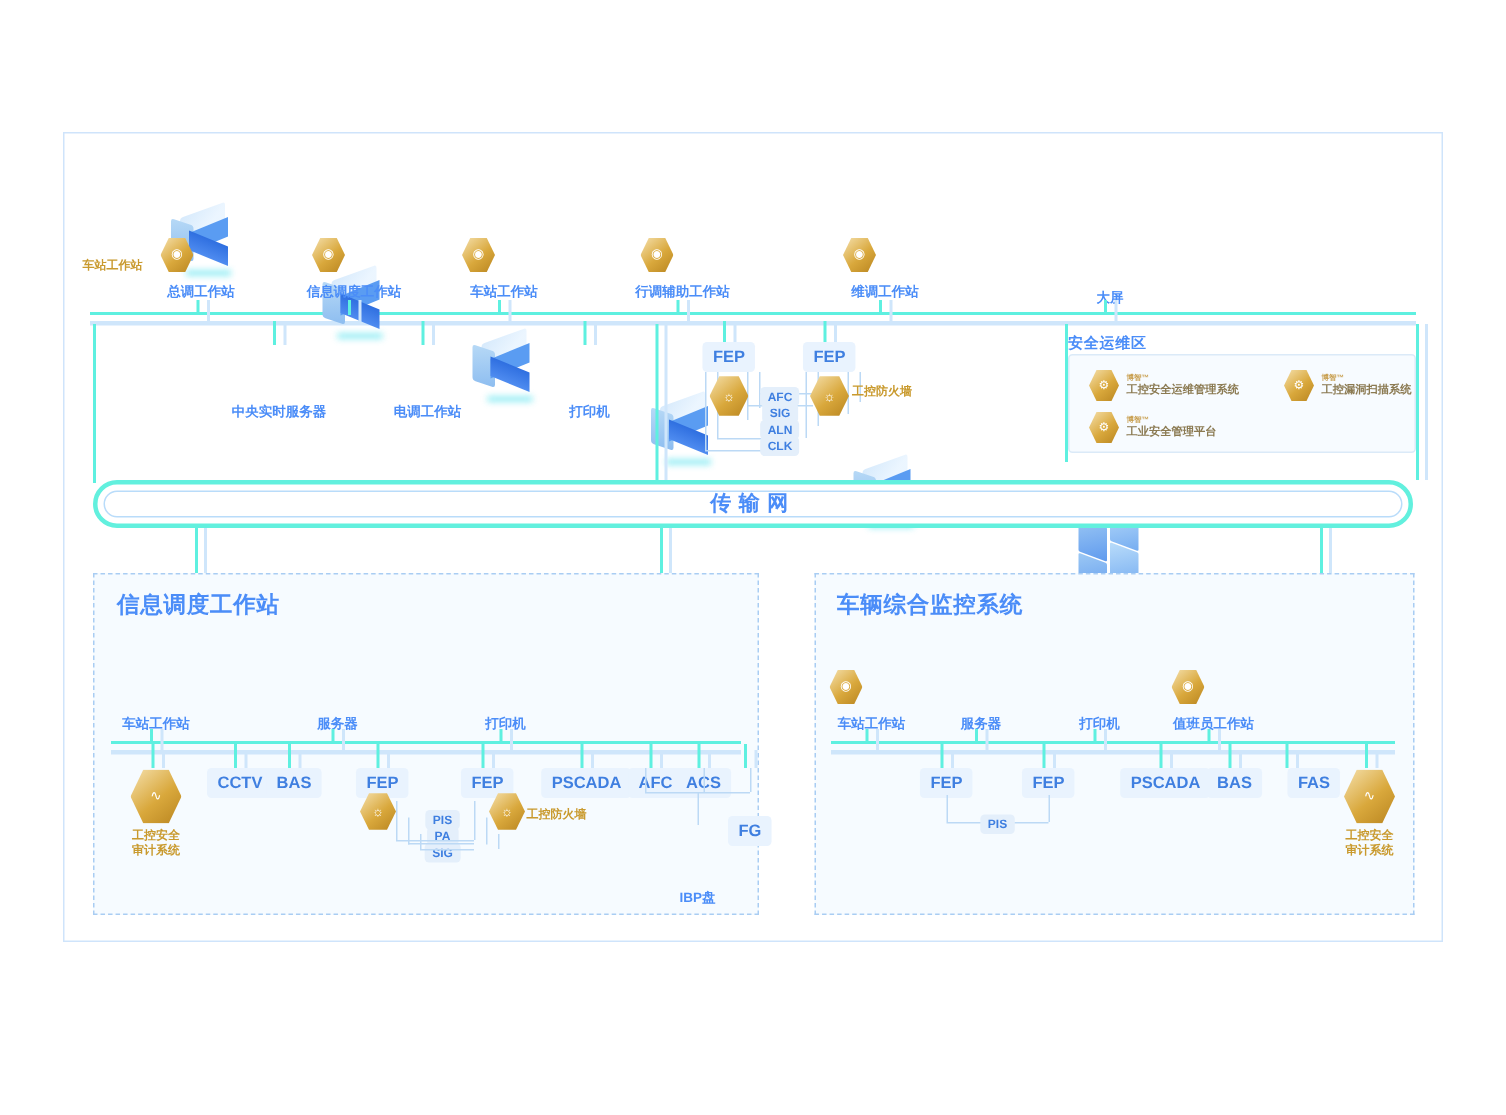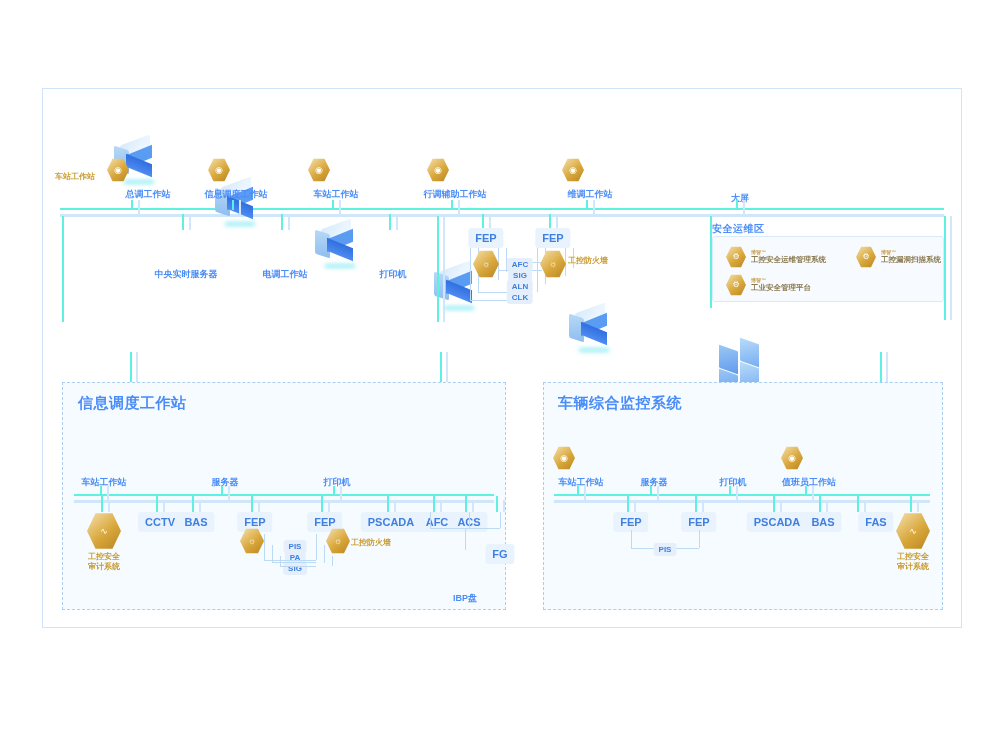--- a/index.html
+++ b/index.html
@@ -132,21 +132,21 @@
   <div class="bus-blue" style="left:60px;top:214px;width:884px;"></div>
 
   <div id="central-ws">
       <div class="iso ws" style="left: 135px; top: 140px;">
         <div class="top"></div>
         <div class="tower"></div>
         <div class="scr1"></div>
         <div class="scr2"></div>
         <div class="glow"></div>
       </div>
-      <div class="nlabel" style="left: 148px; top: 188px;">总调工作站</div>
+      <div class="nlabel" style="left: 134px; top: 188px;">总调工作站</div>
       <div class="vline-cyan" style="left: 131px; top: 200px; height: 10px;"></div>
       <div class="vline-blue" style="left: 138px; top: 200px; height: 15px;"></div>
       <div class="hex" style="left: 118px; top: 158px; width: 22px; height: 24px;">
         <div class="hexshape">
           <div class="inner">◉</div>
         </div>
       </div>
       <div class="iso ws" style="left: 236px; top: 140px;">
         <div class="top"></div>
         <div class="tower"></div>
@@ -330,20 +330,23 @@
           <span class="brand">博智™</span>
           <span class="nm">工业安全管理平台</span>
         </div>
       </div>
     </div>
   <div class="vline-cyan" style="left:710px;top:216px;height:92px;"></div>
   <div class="vline-cyan" style="left:944px;top:216px;height:104px;"></div>
   <div class="vline-blue" style="left:950px;top:216px;height:104px;"></div>
   <div class="vline-cyan" style="left:62px;top:216px;height:106px;"></div>
 
+  <div class="transnet">
+    <div class="transnet-in">传输网</div>
+  </div>
 
   <div class="vline-cyan" style="left:130px;top:352px;height:32px;"></div>
   <div class="vline-blue" style="left:136px;top:352px;height:32px;"></div>
   <div class="vline-cyan" style="left:440px;top:352px;height:32px;"></div>
   <div class="vline-blue" style="left:446px;top:352px;height:32px;"></div>
   <div class="vline-cyan" style="left:880px;top:352px;height:32px;"></div>
   <div class="vline-blue" style="left:886px;top:352px;height:32px;"></div>
 
   <div class="dash-zone" style="left:62px;top:382px;width:444px;height:228px;"></div>
   <div class="zone-title" style="left:78px;top:394px;">信息调度工作站</div>

